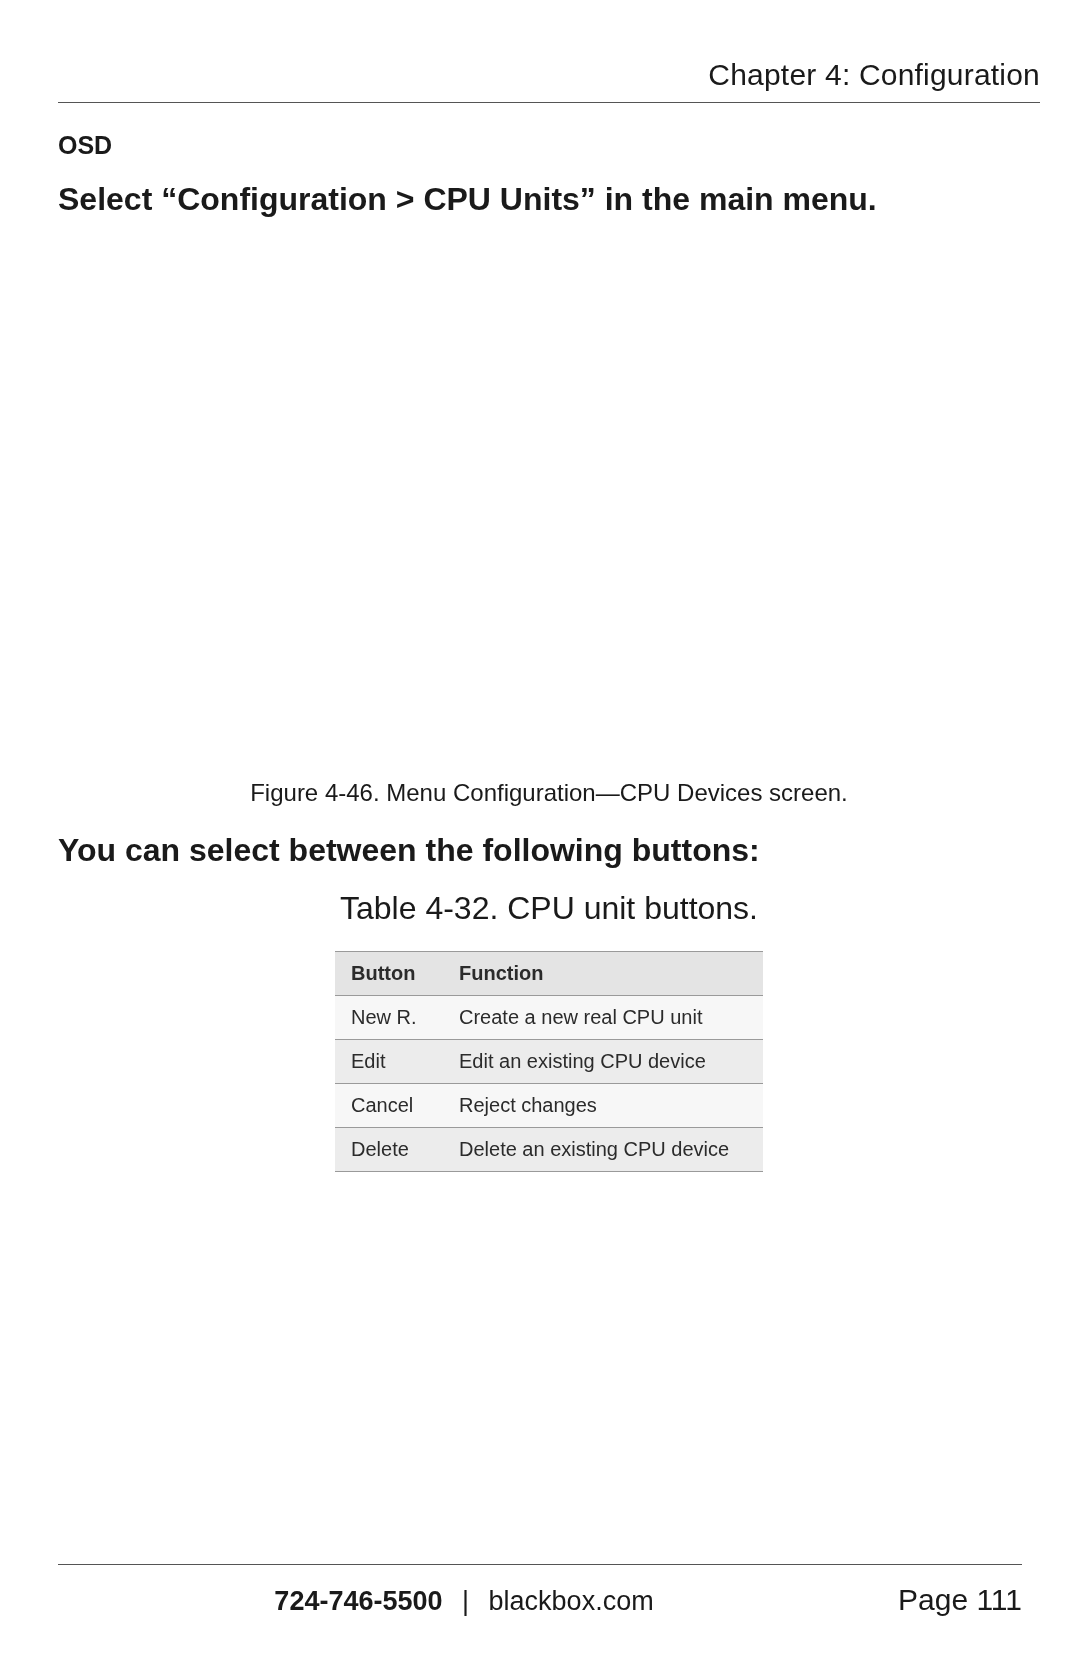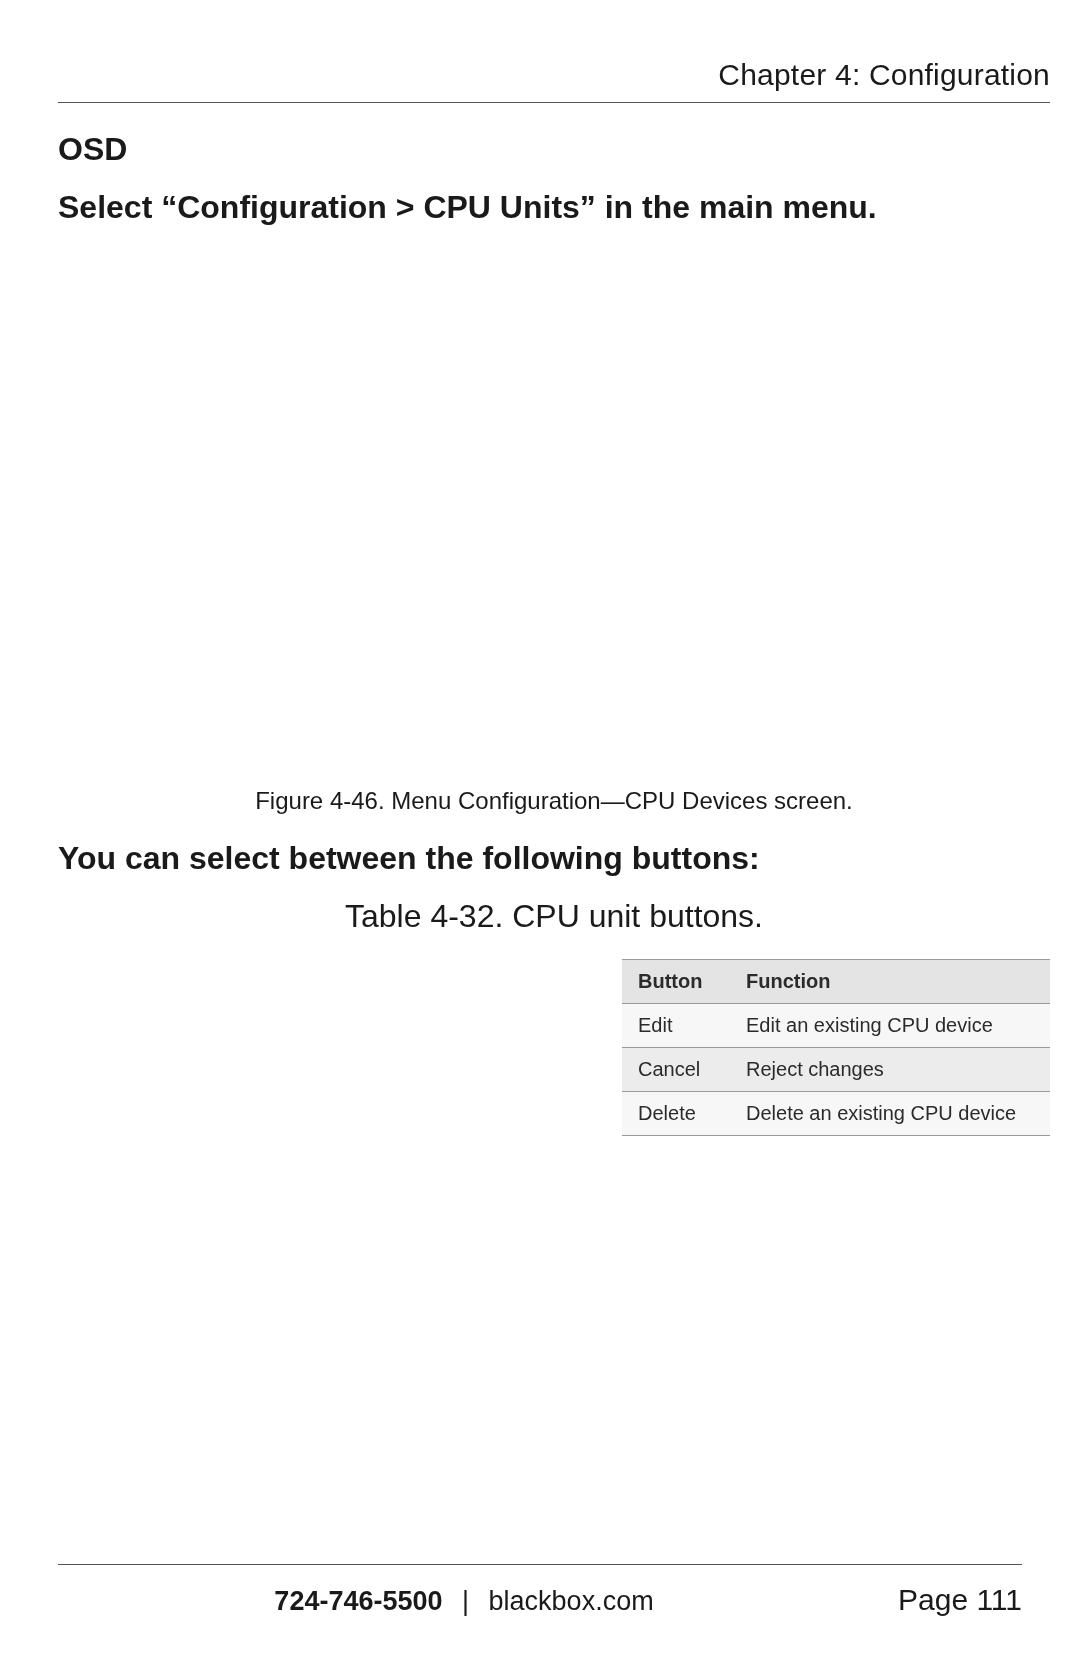--- a/index.html
+++ b/index.html
@@ -6,36 +6,36 @@
   html, body { width: 1080px; height: 1669px; background: #fff; }
   body {
     font-family: "Segoe UI", "Helvetica Neue", Arial, sans-serif;
     color: #1a1a1a;
     position: relative;
   }
   .page {
     position: relative;
     width: 1080px;
     height: 1669px;
-    padding: 58px 30px 0 58px;
+    padding: 58px 40px 0 58px;
   }
   .header {
     border-bottom: 1px solid #555;
     padding-bottom: 10px;
     margin-bottom: 28px;
   }
   .chapter-title {
     text-align: right;
     font-size: 30px;
     font-weight: 400;
     color: #1a1a1a;
     letter-spacing: 0.2px;
   }
   .section-heading {
-    font-size: 32px;
+    font-size: 25px;
     font-weight: 600;
     margin-bottom: 18px;
   }
   .body-text {
     font-size: 32px;
     font-weight: 700;
     margin-bottom: 18px;
     line-height: 1.35;
   }
   .figure-space {
@@ -46,21 +46,21 @@
     text-align: center;
     margin-bottom: 22px;
   }
   .table-caption {
     font-size: 32px;
     text-align: center;
     margin-bottom: 14px;
   }
   .tbl-wrap {
     display: flex;
-    justify-content: flex-end;
+    justify-content: center;
     margin-top: 24px;
   }
   table.cpu {
     border-collapse: collapse;
     font-size: 20px;
     color: #2b2b2b;
   }
   table.cpu th, table.cpu td {
     text-align: left;
     padding: 10px 14px 10px 16px;
@@ -128,20 +128,24 @@
   <div class="tbl-wrap">
     <table class="cpu">
       <thead>
         <tr>
           <th>Button</th>
           <th>Function</th>
         </tr>
       </thead>
       <tbody>
         <tr>
+          <td>New R.</td>
+          <td>Create a new real CPU unit</td>
+        </tr>
+        <tr>
           <td>Edit</td>
           <td>Edit an existing CPU device</td>
         </tr>
         <tr>
           <td>Cancel</td>
           <td>Reject changes</td>
         </tr>
         <tr>
           <td>Delete</td>
           <td>Delete an existing CPU device</td>

